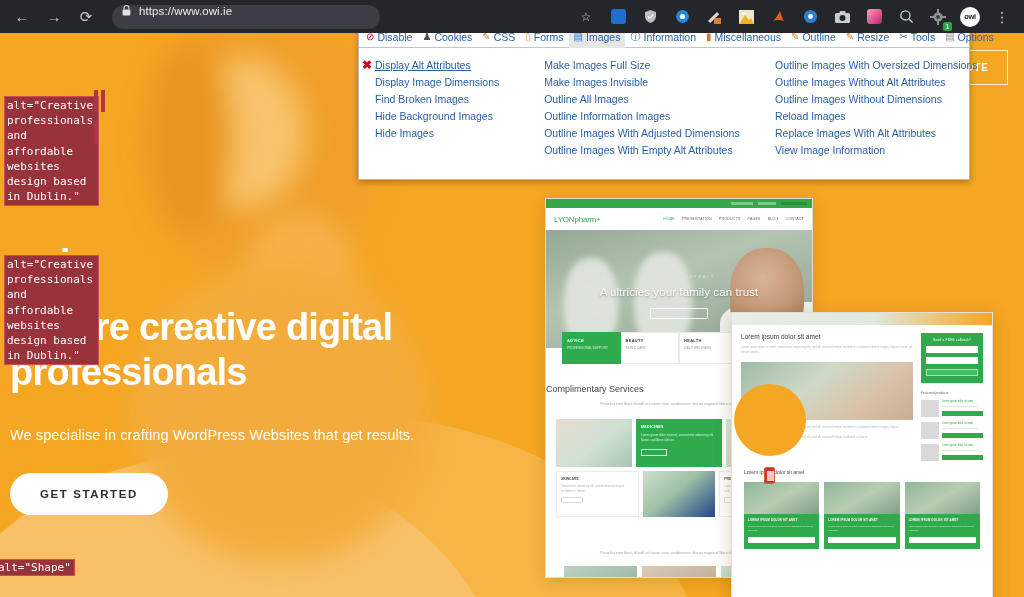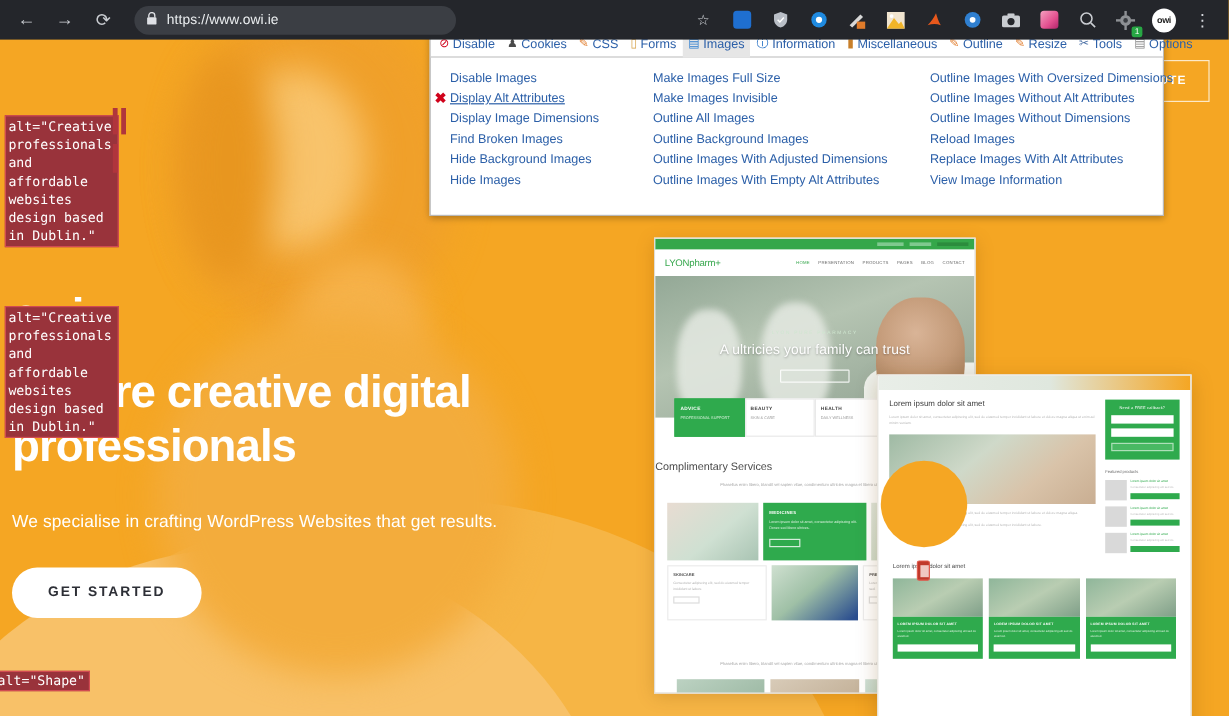--- a/index.html
+++ b/index.html
@@ -17,21 +17,21 @@
   }
   .nav-btn {
     width: 28px; height: 28px; margin-left: 4px;
     display: flex; align-items: center; justify-content: center;
     color: #c9ccd1; font-size: 15px; border-radius: 50%;
   }
   .nav-btn:first-child { margin-left: 8px; }
   #url-bar {
     margin-left: 12px; height: 24px; flex: 0 0 268px;
     background: #3b3e44; border-radius: 12px;
-    display: flex; align-items: center; padding: 0 10px;
+    display: flex; align-items: flex-start; padding: 0 10px;
   }
   #url-bar .lock { font-size: 9px; color: #dfe1e5; margin-right: 8px; }
   #url-text { color: #eceff1; font-size: 11.5px; letter-spacing: .1px; }
   #chrome-spacer { flex: 1 1 auto; }
   #chrome-icons { display: flex; align-items: center; padding-right: 6px; }
   .cicon {
     width: 26px; height: 26px; margin: 0 3px; position: relative;
     display: flex; align-items: center; justify-content: center;
     font-size: 12px; color: #d6d9de; border-radius: 4px;
   }
@@ -591,32 +591,31 @@
         <span class="ti" style="color: rgb(74, 111, 165); font-size: 10px;">✂</span>
         <span>Tools</span>
       </div>
       <div class="wd-tab">
         <span class="ti" style="color: rgb(138, 138, 138); font-size: 10px;">▤</span>
         <span>Options</span>
       </div>
     </div>
   <div class="wd-menu" id="wd-menu">
       <div class="wd-col">
-        <div class="wd-item"><span>Disable Images</span></div>
         <div class="wd-item hover"><span class="xmark">✖</span><span>Display Alt Attributes</span></div>
         <div class="wd-item"><span>Display Image Dimensions</span></div>
         <div class="wd-item"><span>Find Broken Images</span></div>
         <div class="wd-item"><span>Hide Background Images</span></div>
         <div class="wd-item"><span>Hide Images</span></div>
       </div>
       <div class="wd-col">
         <div class="wd-item"><span>Make Images Full Size</span></div>
         <div class="wd-item"><span>Make Images Invisible</span></div>
         <div class="wd-item"><span>Outline All Images</span></div>
-        <div class="wd-item"><span>Outline Background Images</span></div>
+        <div class="wd-item"><span>Outline Information Images</span></div>
         <div class="wd-item"><span>Outline Images With Adjusted Dimensions</span></div>
         <div class="wd-item"><span>Outline Images With Empty Alt Attributes</span></div>
       </div>
       <div class="wd-col">
         <div class="wd-item"><span>Outline Images With Oversized Dimensions</span></div>
         <div class="wd-item"><span>Outline Images Without Alt Attributes</span></div>
         <div class="wd-item"><span>Outline Images Without Dimensions</span></div>
         <div class="wd-item"><span>Reload Images</span></div>
         <div class="wd-item"><span>Replace Images With Alt Attributes</span></div>
         <div class="wd-item"><span>View Image Information</span></div>

